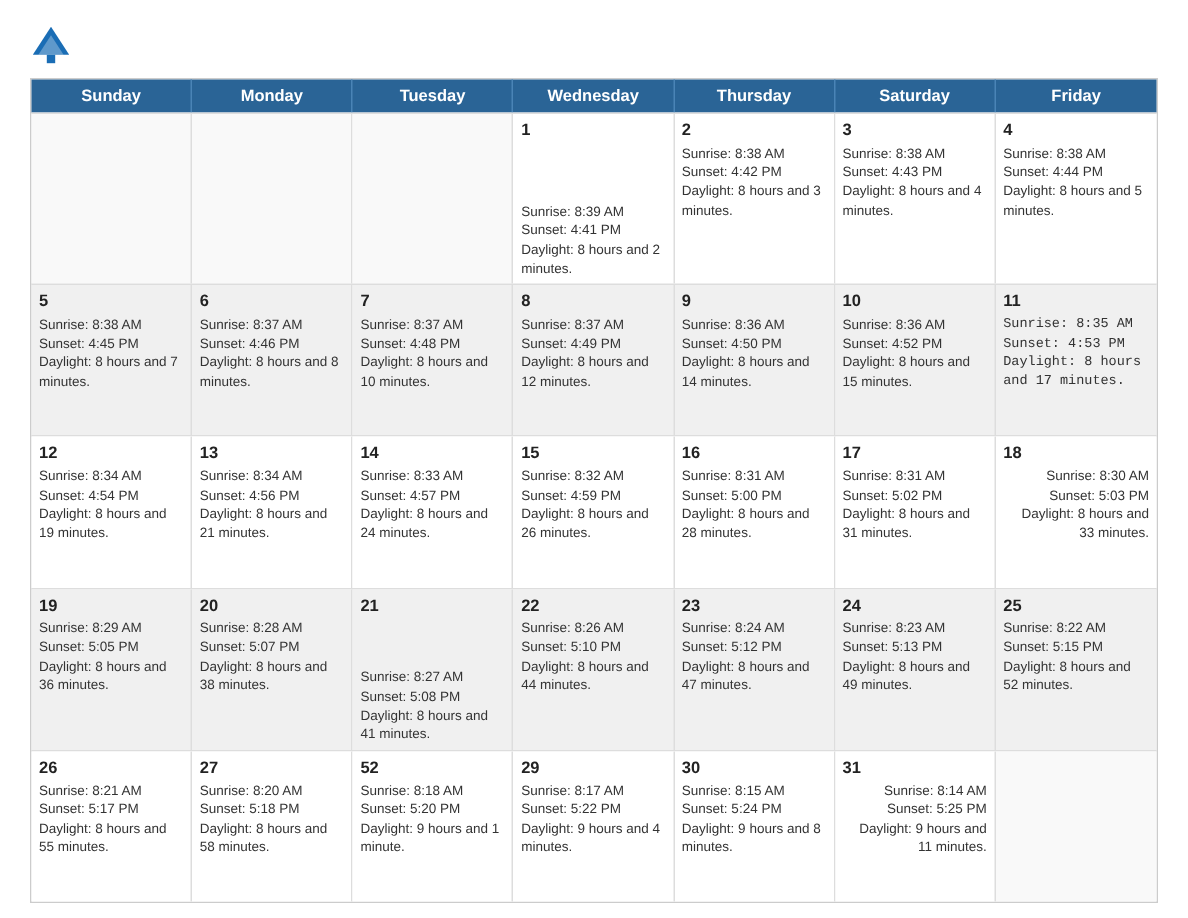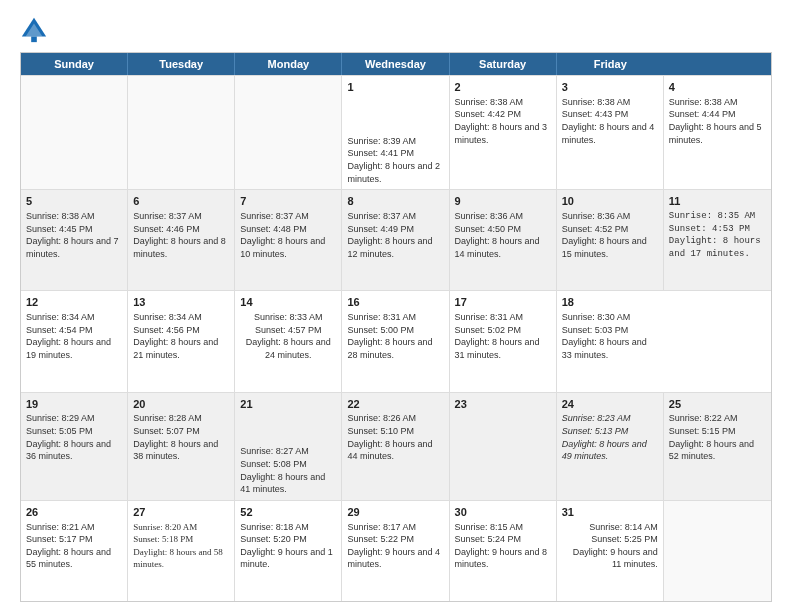--- a/index.html
+++ b/index.html
@@ -135,23 +135,24 @@
     </div>
     <div class="title-block">
       <div class="month-title"></div>
       <div class="location"></div>
     </div>
   </div>
 
   <div class="calendar">
     <div class="cal-header">
     <div class="cal-header-cell">Sunday</div>
+        <div class="cal-header-cell">Monday</div>
         <div class="cal-header-cell">Tuesday</div>
-        <div class="cal-header-cell">Monday</div>
         <div class="cal-header-cell">Wednesday</div>
+        <div class="cal-header-cell">Thursday</div>
         <div class="cal-header-cell">Saturday</div>
         <div class="cal-header-cell">Friday</div>
       </div>
     <div class="cal-body">
     <div class="cal-row">
           <div class="cal-cell empty"></div>
           <div class="cal-cell empty"></div>
           <div class="cal-cell empty"></div>
           <div class="cal-cell">
             <span class="day-num">1</span>
@@ -230,39 +231,45 @@
 Daylight: 8 hours and 19 minutes.</div>
           </div>
           <div class="cal-cell">
             <span class="day-num">13</span>
             <div class="cell-text" style="white-space: pre-line;">Sunrise: 8:34 AM
 Sunset: 4:56 PM
 Daylight: 8 hours and 21 minutes.</div>
           </div>
           <div class="cal-cell">
             <span class="day-num">14</span>
-            <div class="cell-text" style="white-space: pre-line; text-align: center;">Sunrise: 8:33 AM
+            <div class="cell-text" style="white-space: pre-line;">Sunrise: 8:33 AM
 Sunset: 4:57 PM
 Daylight: 8 hours and 24 minutes.</div>
+          </div>
+          <div class="cal-cell">
+            <span class="day-num">15</span>
+            <div class="cell-text" style="white-space: pre-line;">Sunrise: 8:32 AM
+Sunset: 4:59 PM
+Daylight: 8 hours and 26 minutes.</div>
           </div>
           <div class="cal-cell">
             <span class="day-num">16</span>
             <div class="cell-text" style="white-space: pre-line;">Sunrise: 8:31 AM
 Sunset: 5:00 PM
 Daylight: 8 hours and 28 minutes.</div>
           </div>
           <div class="cal-cell">
             <span class="day-num">17</span>
             <div class="cell-text" style="white-space: pre-line;">Sunrise: 8:31 AM
 Sunset: 5:02 PM
 Daylight: 8 hours and 31 minutes.</div>
           </div>
           <div class="cal-cell">
             <span class="day-num">18</span>
-            <div class="cell-text" style="white-space: pre-line;">Sunrise: 8:30 AM
+            <div class="cell-text" style="white-space: pre-line; text-align: right;">Sunrise: 8:30 AM
 Sunset: 5:03 PM
 Daylight: 8 hours and 33 minutes.</div>
           </div>
         </div>
         <div class="cal-row">
           <div class="cal-cell shaded">
             <span class="day-num">19</span>
             <div class="cell-text" style="white-space: pre-line;">Sunrise: 8:29 AM
 Sunset: 5:05 PM
 Daylight: 8 hours and 36 minutes.</div>
@@ -280,44 +287,47 @@
 Daylight: 8 hours and 41 minutes.</div>
           </div>
           <div class="cal-cell shaded">
             <span class="day-num">22</span>
             <div class="cell-text" style="white-space: pre-line;">Sunrise: 8:26 AM
 Sunset: 5:10 PM
 Daylight: 8 hours and 44 minutes.</div>
           </div>
           <div class="cal-cell shaded">
             <span class="day-num">23</span>
+            <div class="cell-text" style="white-space: pre-line;">Sunrise: 8:24 AM
+Sunset: 5:12 PM
+Daylight: 8 hours and 47 minutes.</div>
           </div>
           <div class="cal-cell shaded">
             <span class="day-num">24</span>
-            <div class="cell-text" style="white-space: pre-line; font-style: italic;">Sunrise: 8:23 AM
+            <div class="cell-text" style="white-space: pre-line;">Sunrise: 8:23 AM
 Sunset: 5:13 PM
 Daylight: 8 hours and 49 minutes.</div>
           </div>
           <div class="cal-cell shaded">
             <span class="day-num">25</span>
             <div class="cell-text" style="white-space: pre-line;">Sunrise: 8:22 AM
 Sunset: 5:15 PM
 Daylight: 8 hours and 52 minutes.</div>
           </div>
         </div>
         <div class="cal-row">
           <div class="cal-cell">
             <span class="day-num">26</span>
             <div class="cell-text" style="white-space: pre-line;">Sunrise: 8:21 AM
 Sunset: 5:17 PM
 Daylight: 8 hours and 55 minutes.</div>
           </div>
           <div class="cal-cell">
             <span class="day-num">27</span>
-            <div class="cell-text" style="white-space: pre-line; font-family: Liberation Serif, serif;">Sunrise: 8:20 AM
+            <div class="cell-text" style="white-space: pre-line;">Sunrise: 8:20 AM
 Sunset: 5:18 PM
 Daylight: 8 hours and 58 minutes.</div>
           </div>
           <div class="cal-cell">
             <span class="day-num">52</span>
             <div class="cell-text" style="white-space: pre-line;">Sunrise: 8:18 AM
 Sunset: 5:20 PM
 Daylight: 9 hours and 1 minute.</div>
           </div>
           <div class="cal-cell">

